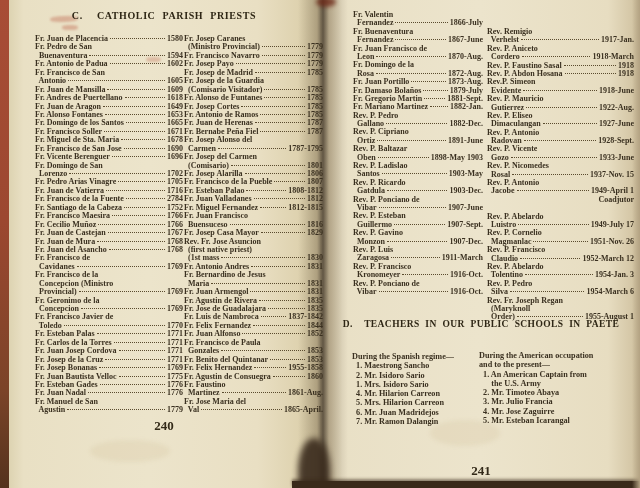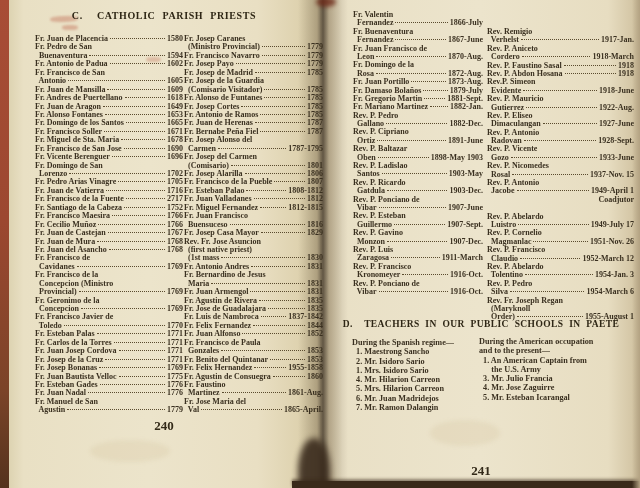--- a/index.html
+++ b/index.html
@@ -46,21 +46,21 @@
   .col-l2{left:184px;top:35px;width:139px;}
   .col-r1{left:353px;top:11px;width:130px;}
   .col-r2{left:487px;top:28px;width:147px;}
   .col-l1 .pl,.col-l2 .pl{height:8.45px;line-height:8.45px;}
   .col-r1 .pl,.col-r2 .pl{height:8.4px;line-height:8.4px;}
   .pl{display:flex;align-items:baseline;overflow:hidden;}
   .pl .t{white-space:pre;}
   .pl .d{white-space:pre;}
   .pl .leader{flex:1;min-width:5px;margin:0 2px;border-bottom:1px dotted #5a4b2e;position:relative;top:-2px;}
   
-  .tcol{position:absolute;font-size:8.2px;font-weight:bold;color:#3a3020;}
+  .tcol{position:absolute;font-size:8.2px;font-weight:bold;color:#3a3020;margin-top:14px;}
   .t-spanish{left:352px;top:338px;width:128px;}
   .t-american{left:479px;top:337px;width:158px;}
   .tl{height:9.3px;line-height:9.3px;white-space:pre;overflow:hidden;}
 </style>
 </head>
 <body>
 
 <div class="stage">
 
   <div class="paper-left"></div>
@@ -164,21 +164,21 @@
         <span class="d">1705</span>
       </div>
       <div class="pl">
         <span class="t">Fr. Juan de Vatierra</span>
         <span class="leader"></span>
         <span class="d">1716</span>
       </div>
       <div class="pl">
         <span class="t">Fr. Francisco de la Fuente</span>
         <span class="leader"></span>
-        <span class="d">2717</span>
+        <span class="d">2784</span>
       </div>
       <div class="pl">
         <span class="t">Fr. Santiago de la Cabeza</span>
         <span class="leader"></span>
         <span class="d">1752</span>
       </div>
       <div class="pl">
         <span class="t">Fr. Francisco Maesira</span>
         <span class="leader"></span>
         <span class="d">1766</span>
@@ -787,19 +787,20 @@
       <div class="tl">  4. Mr. Hilarion Carreon</div>
       <div class="tl">  5. Mrs. Hilarion Carreon</div>
       <div class="tl">  6. Mr. Juan Madridejos</div>
       <div class="tl">  7. Mr. Ramon Dalangin</div>
     </div>
   <div class="tcol t-american" id="teachers-american">
       <div class="tl">During the American occupation</div>
       <div class="tl">and to the present—</div>
       <div class="tl">  1. An American Captain from</div>
       <div class="tl">      the U.S. Army</div>
+      <div class="tl">  2. Mr. Timoteo Abaya</div>
       <div class="tl">  3. Mr. Julio Francia</div>
       <div class="tl">  4. Mr. Jose Zaguirre</div>
       <div class="tl">  5. Mr. Esteban Icarangal</div>
     </div>
   <div class="pagenum pn-right">241</div>
 
 </div>
 
 </body></html>

